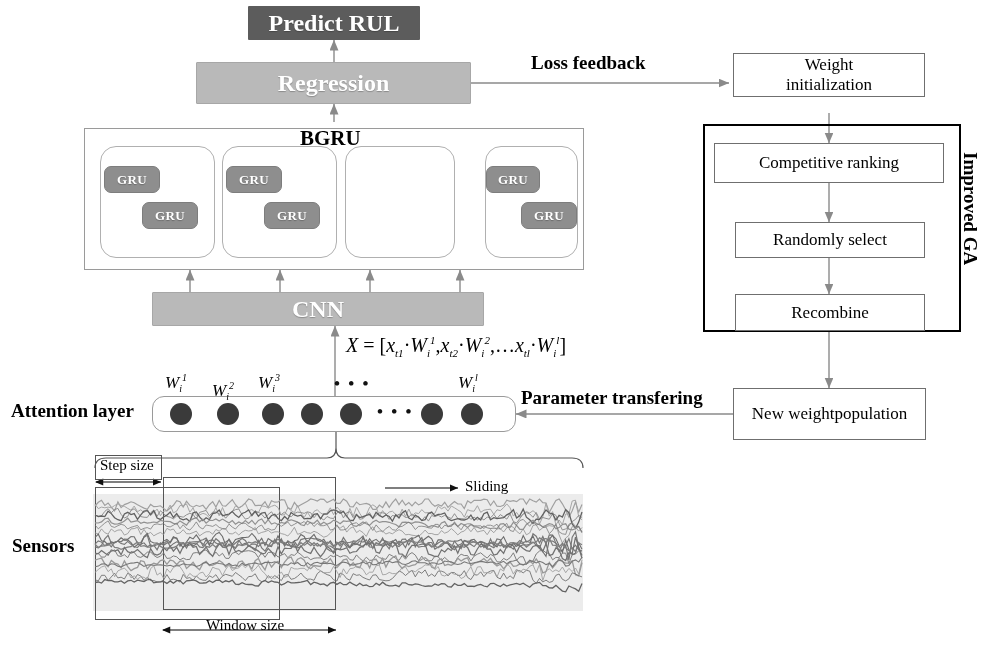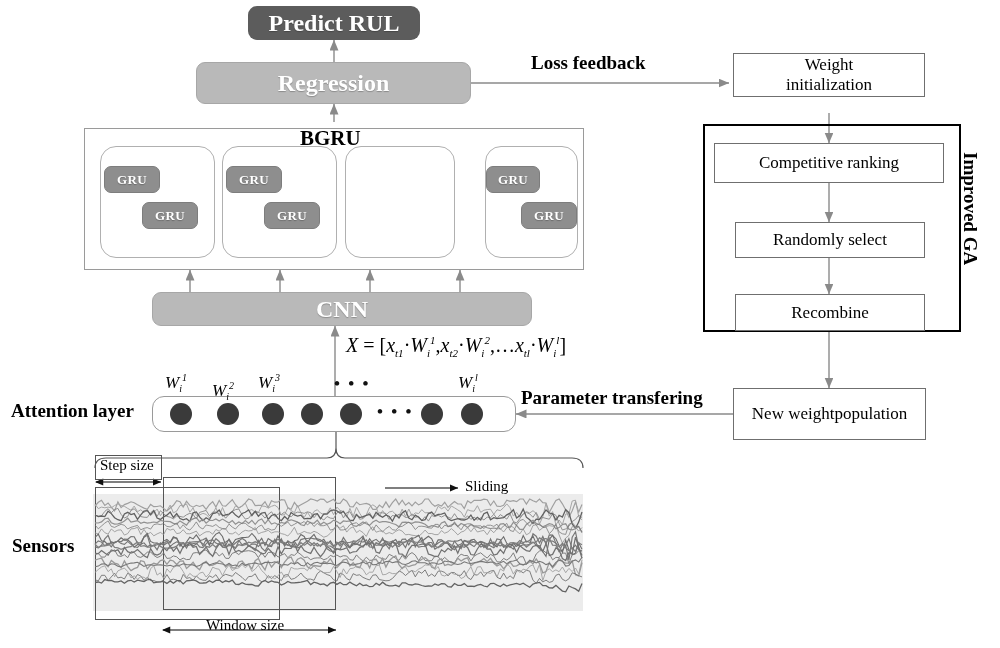--- a/index.html
+++ b/index.html
@@ -2,21 +2,21 @@
 <html><head>
 <meta charset="utf-8">
 <style>
   html,body{margin:0;padding:0;background:#fff;}
   body{width:1000px;height:648px;font-family:"Liberation Serif",serif;overflow:hidden;}
   #stage{position:relative;width:1000px;height:648px;background:#ffffff;}
 
   
   .blk{
     position:absolute;display:flex;align-items:center;justify-content:center;
-    border-radius:9px;color:#ffffff;font-weight:bold;
+    border-radius:1px;color:#ffffff;font-weight:bold;
     font-family:"Liberation Serif",serif;
     text-shadow:0 1px 1px rgba(0,0,0,.25);
     box-sizing:border-box;
   }
   .blk-dark{background:#5c5c5c;}
   .blk-mid{background:#b9b9b9;border:1px solid #a7a7a7;}
   .blk-gru{background:#8e8e8e;border:1px solid #7d7d7d;border-radius:7px;
            font-size:13px;letter-spacing:.4px;}
 
   
@@ -187,21 +187,21 @@
 
   <div class="blk blk-gru" style="left:104px;top:166px;width:56px;height:27px;">GRU</div>
   <div class="blk blk-gru" style="left:142px;top:202px;width:56px;height:27px;">GRU</div>
 
   <div class="blk blk-gru" style="left:226px;top:166px;width:56px;height:27px;">GRU</div>
   <div class="blk blk-gru" style="left:264px;top:202px;width:56px;height:27px;">GRU</div>
 
   <div class="blk blk-gru" style="left:486px;top:166px;width:54px;height:27px;">GRU</div>
   <div class="blk blk-gru" style="left:521px;top:202px;width:56px;height:27px;">GRU</div>
 
-  <div class="blk blk-mid" style="left:152px;top:292px;width:380px;height:34px;font-size:24px;">CNN</div>
+  <div class="blk blk-mid" style="left:152px;top:292px;width:332px;height:34px;font-size:24px;">CNN</div>
 
   <div class="lbl" style="left:346px;top:334px;font-size:20px;">
     <span class="mth">X</span>
     <span>=</span>
     <span>[</span><span class="mth"><span>x</span><sub style="font-size:11px;">t1</sub><span style="font-style:normal;">·</span><span>W</span><sub style="font-size:11px;">i</sub><sup style="font-size:11px;">1</sup></span><span>,</span><span class="mth"><span>x</span><sub style="font-size:11px;">t2</sub><span style="font-style:normal;">·</span><span>W</span><sub style="font-size:11px;">i</sub><sup style="font-size:11px;">2</sup></span><span>,</span><span>…</span><span class="mth"><span>x</span><sub style="font-size:11px;">tl</sub><span style="font-style:normal;">·</span><span>W</span><sub style="font-size:11px;">i</sub><sup style="font-size:11px;">l</sup></span><span>]</span>
   </div>
 
   <div class="lbl bold" style="left:11px;top:400px;font-size:19px;">Attention layer</div>
   <div class="att-bar" style="left:152px;top:396px;width:364px;height:36px;"></div>
 

